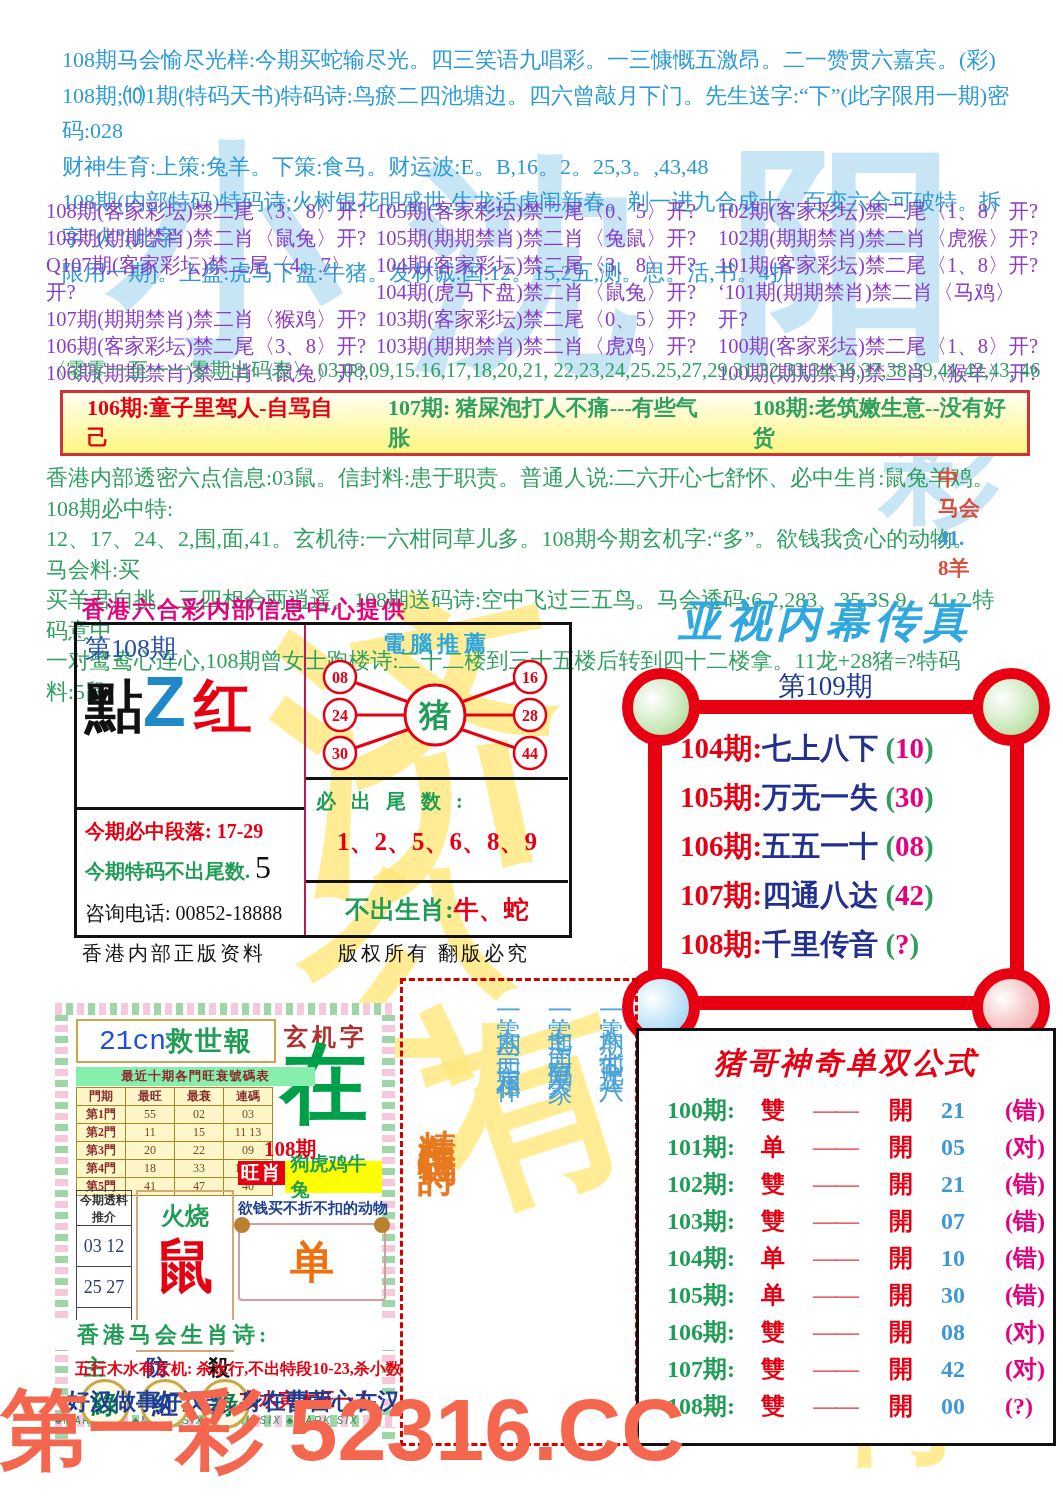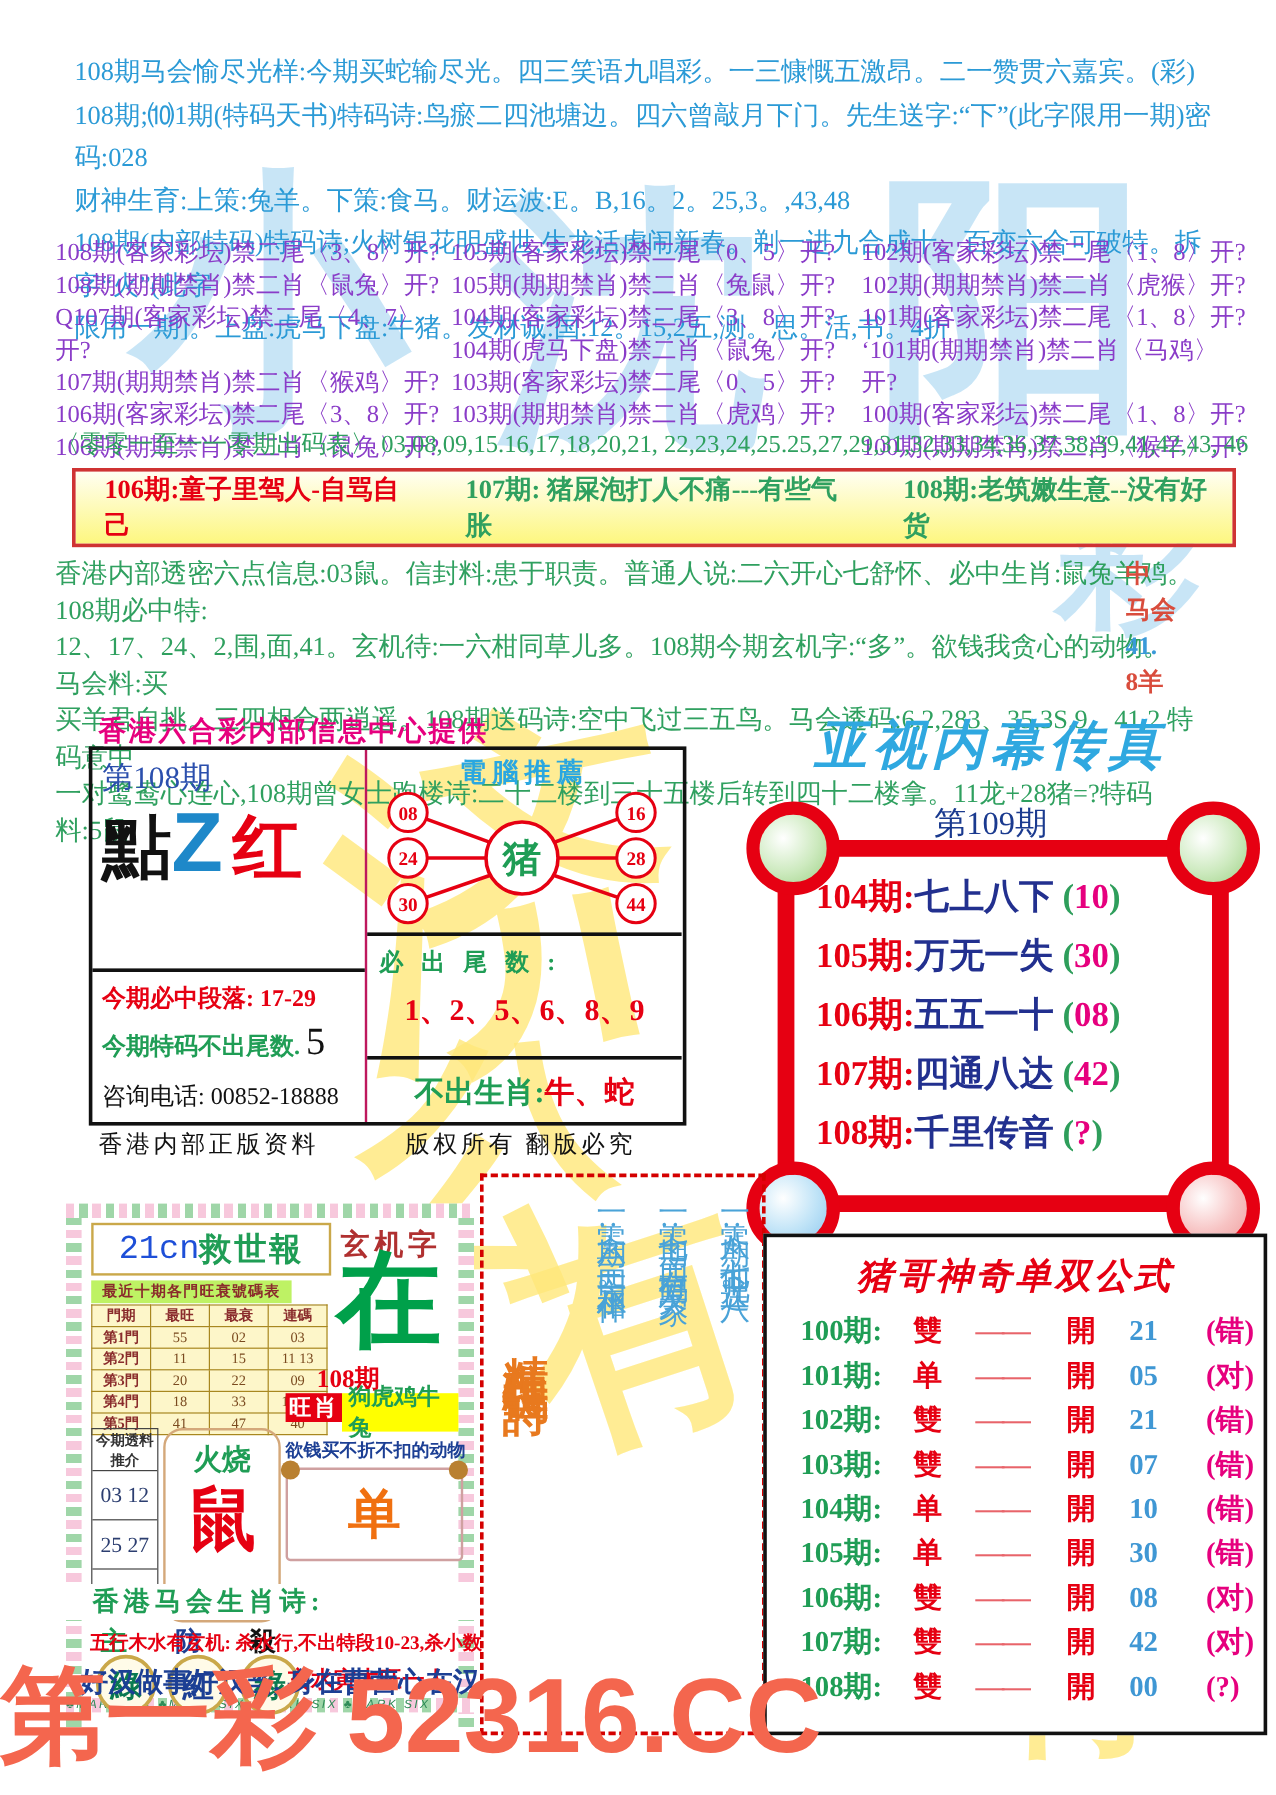--- a/index.html
+++ b/index.html
@@ -80,31 +80,31 @@
   .ms-h{position:absolute;left:0;right:0;height:12px;overflow:hidden;
     background:repeating-linear-gradient(90deg,#f7c8dc 0 7px,#fff 7px 11px,#9fd6a8 11px 18px,#fff 18px 22px);}
   .ms-text{font-family:"Liberation Sans",sans-serif;font-size:10px;color:#2e8b57;letter-spacing:2px;line-height:12px;white-space:nowrap;}
   .js-inner{position:absolute;left:13px;right:13px;top:12px;bottom:12px;}
   .js-titlebox{position:absolute;left:8px;top:4px;width:196px;height:40px;border:2px solid #caa84a;
     display:flex;align-items:center;justify-content:center;white-space:nowrap;}
   .js-brand{color:#1e4fd8;font-size:28px;font-family:"Liberation Mono","DejaVu Sans Mono",monospace;}
   .js-brand2{color:#1f9d55;font-size:27px;font-weight:bold;letter-spacing:2px;}
   .js-xuanjizi{position:absolute;left:216px;top:6px;color:#b03030;font-size:24px;font-weight:bold;letter-spacing:4px;}
   .js-zai{position:absolute;left:212px;top:26px;color:#00a04a;font-size:88px;font-weight:bold;line-height:1;}
-  .js-bar{position:absolute;left:8px;top:52px;width:167px;height:19px;background:#bef264;color:#8a2c2c;
+  .js-bar{position:absolute;left:8px;top:52px;width:239px;height:19px;background:#86efac;color:#8a2c2c;
     font-size:12.5px;font-weight:bold;text-align:center;line-height:19px;letter-spacing:1px;}
   .js-table{position:absolute;left:8px;top:72px;border-collapse:collapse;font-size:12px;}
   .js-table td{border:1px solid #a8871f;background:#fdf6c9;color:#7a4a1f;text-align:center;
     height:15px;padding:0 3px;min-width:38px;}
   .js-table td.l{color:#8a2c2c;font-weight:bold;min-width:42px;}
   .js-toliao{position:absolute;left:8px;top:175px;width:54px;height:158px;border:1px solid #444;text-align:center;}
   .js-toliao .lab{font-size:12px;color:#333;font-weight:bold;line-height:15px;margin-top:2px;}
   .js-toliao .num{font-size:18px;color:#2c3e70;border-top:1px solid #444;line-height:40px;height:40px;}
   .js-huoshao{position:absolute;left:68px;top:175px;width:94px;height:158px;border:2px solid #d4a87a;
-    border-radius:16px;text-align:center;}
+    border-radius:0;text-align:center;}
   .js-huoshao .h{color:#1f9d55;font-size:24px;margin-top:8px;font-weight:bold;}
   .js-huoshao .s{color:#e60012;font-size:58px;font-weight:bold;line-height:1.2;}
   .js-period{position:absolute;left:196px;top:120px;color:#e60012;font-size:21px;font-weight:bold;}
   .js-wx-row{position:absolute;left:170px;top:146px;display:flex;}
   .js-wx-label{background:#e60012;color:#fff;font-size:19px;font-weight:bold;width:52px;height:24px;
     display:flex;align-items:center;justify-content:center;letter-spacing:2px;text-align:center;}
   .js-wx-value{background:#ffff00;color:#1f9d55;font-size:19px;font-weight:bold;height:32px;padding:0 5px;
     display:flex;align-items:center;}
   .js-yuqian{position:absolute;left:170px;top:184px;width:150px;color:#1c3f94;font-size:15px;font-weight:bold;}
   .js-dan-frame{position:absolute;left:170px;top:208px;width:144px;height:74px;border:2px solid #cfa0a0;

